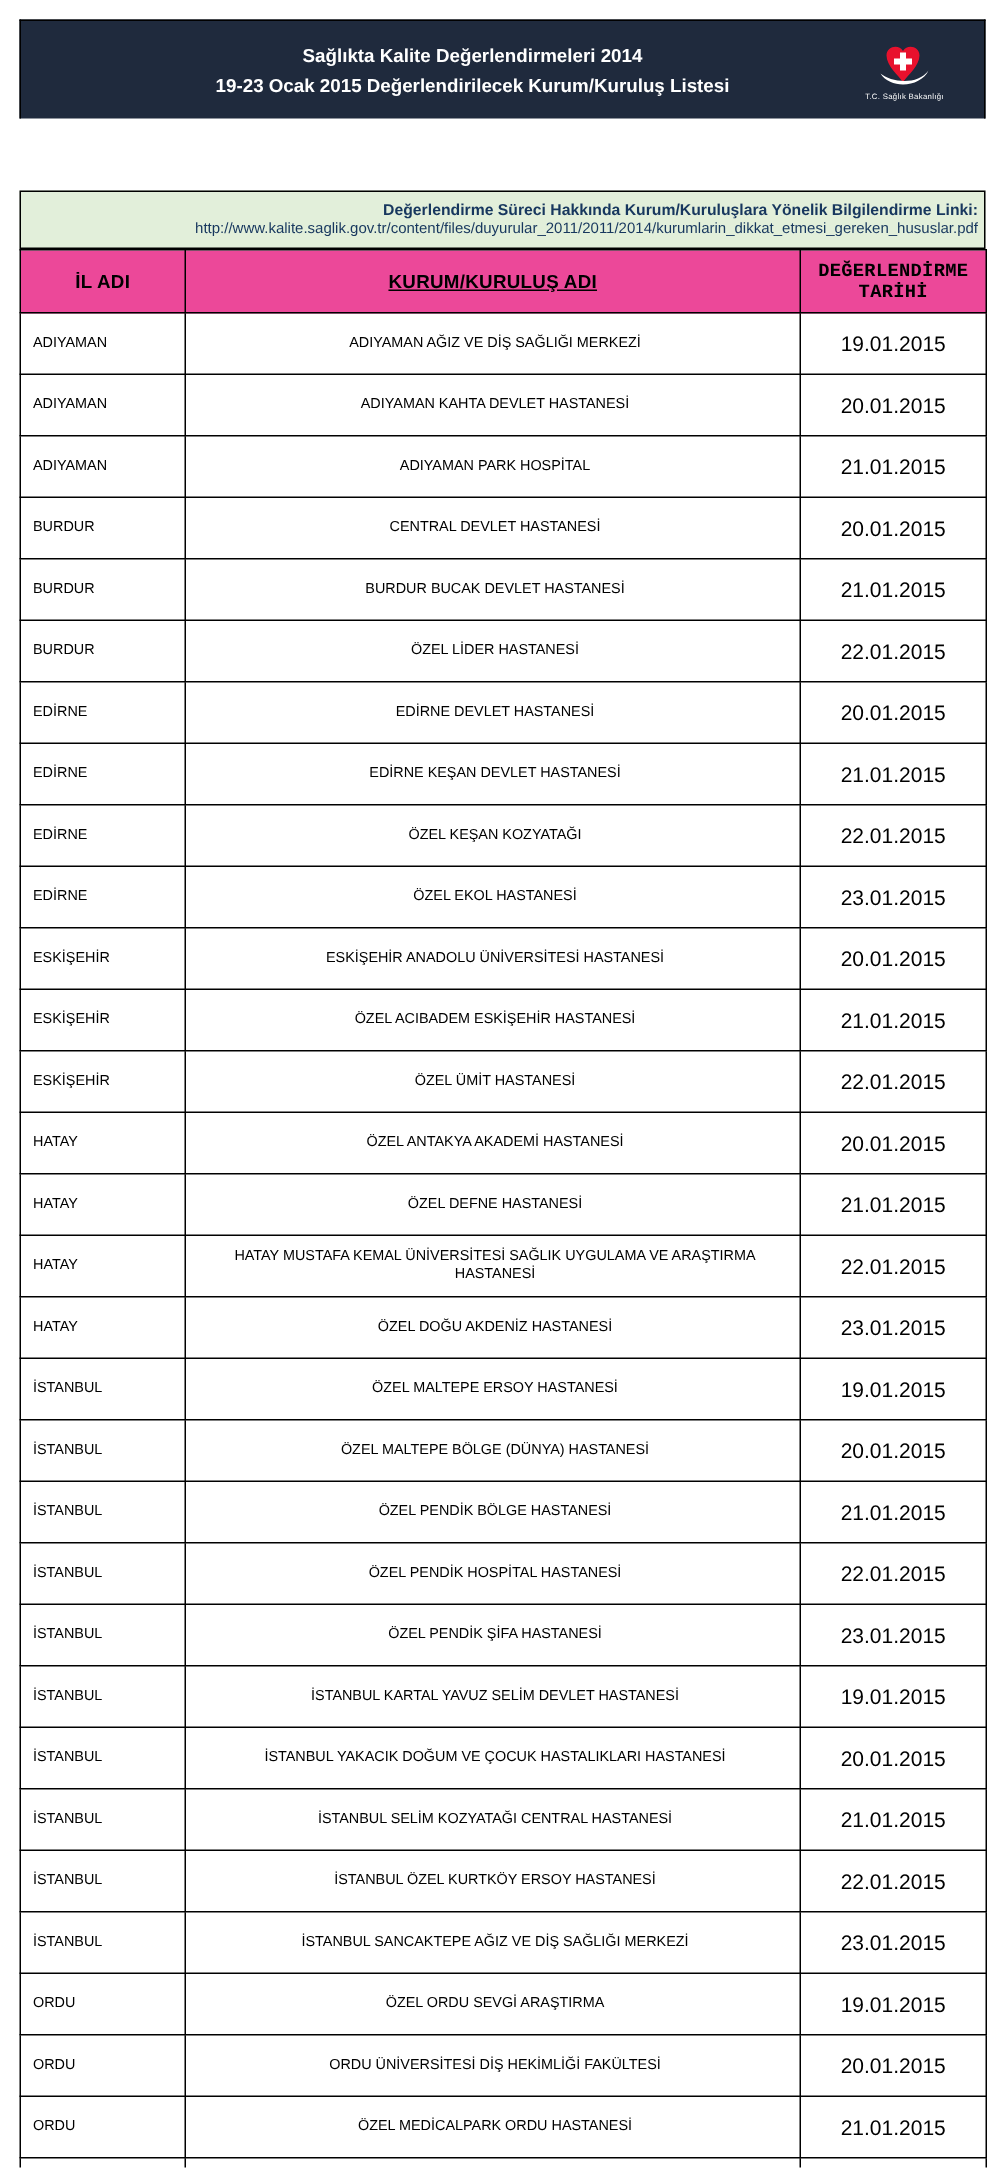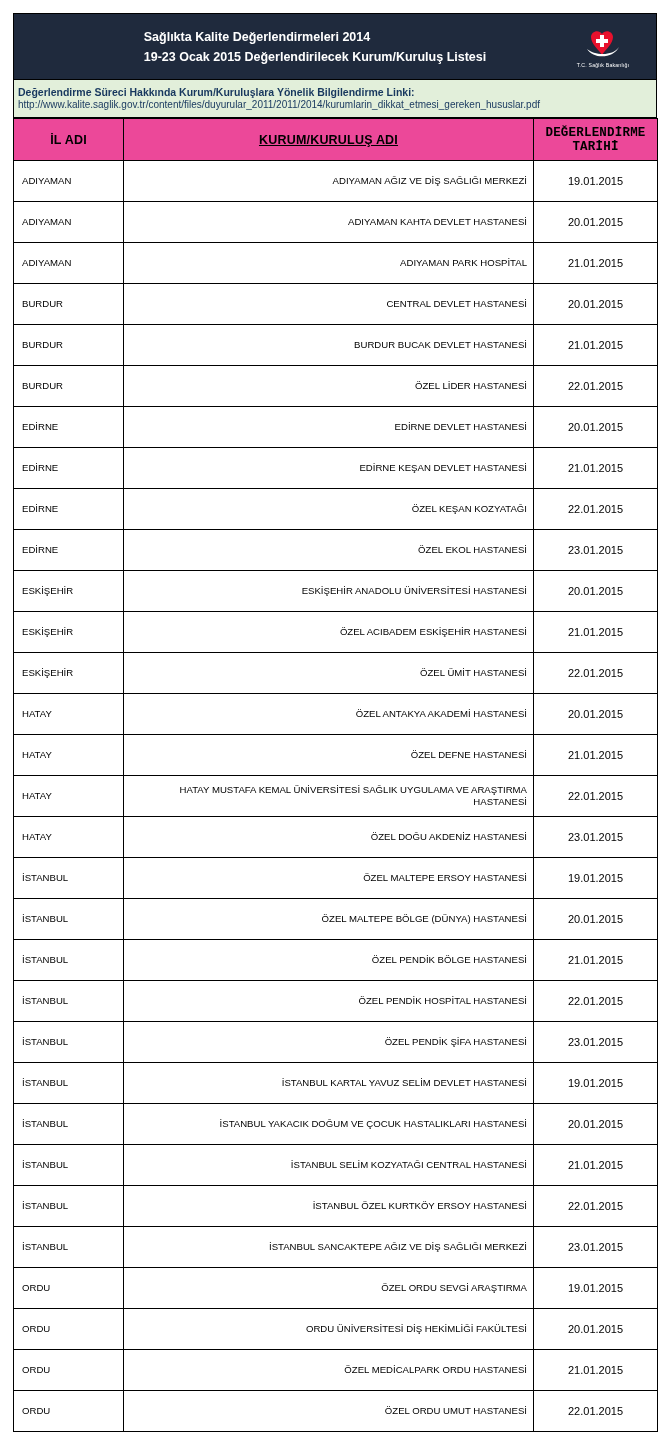--- a/index.html
+++ b/index.html
@@ -27,21 +27,21 @@
     background: #1f2a3d;
     border: 1px solid #000;
     border-bottom: none;
     height: 66px;
     box-sizing: border-box;
     display: flex;
     align-items: center;
     justify-content: center;
   }
   .banner-text {
-    text-align: left;
+    text-align: center;
     color: #ffffff;
     font-weight: bold;
     font-size: 12.5px;
     line-height: 20px;
     padding-right: 40px;
   }
   .banner-text div { white-space: nowrap; }
   .logo {
     position: absolute;
     right: 14px;
@@ -64,22 +64,23 @@
     letter-spacing: .2px;
     margin-top: 1px;
     white-space: nowrap;
   }
   
   .info-strip {
     background: #e2efda;
     border: 1px solid #000;
     border-top: 1px solid #000;
     box-sizing: border-box;
-    text-align: left;
+    text-align: right;
     padding: 5px 4px 6px 4px;
+    margin-top: 48px;
   }
   .info-title {
     font-size: 10.5px;
     font-weight: bold;
     color: #17375e;
     line-height: 14px;
   }
   .info-link {
     font-size: 10px;
     color: #17375e;
@@ -110,22 +111,22 @@
   .col-kurum { width: 410px; text-decoration: underline; }
   .col-tarih { width: 124px; font-family: Liberation Mono, monospace; }
   tbody td {
     height: 41px;
     font-size: 9.6px;
     vertical-align: middle;
     padding: 2px 6px;
     line-height: 12px;
   }
   tbody td.il { text-align: left; padding-left: 8px; }
-  tbody td.kurum { text-align: right; padding-left: 9px; }
-  tbody td.tarih { text-align: center; font-size: 11px; }
+  tbody td.kurum { text-align: center; padding-left: 9px; }
+  tbody td.tarih { text-align: center; font-size: 14px; }
   
   .lm-swoosh {
     position: absolute;
     left: 0; top: 2px;
     width: 34px; height: 30px;
   }
 </style>
 </head>
 <body>
 

